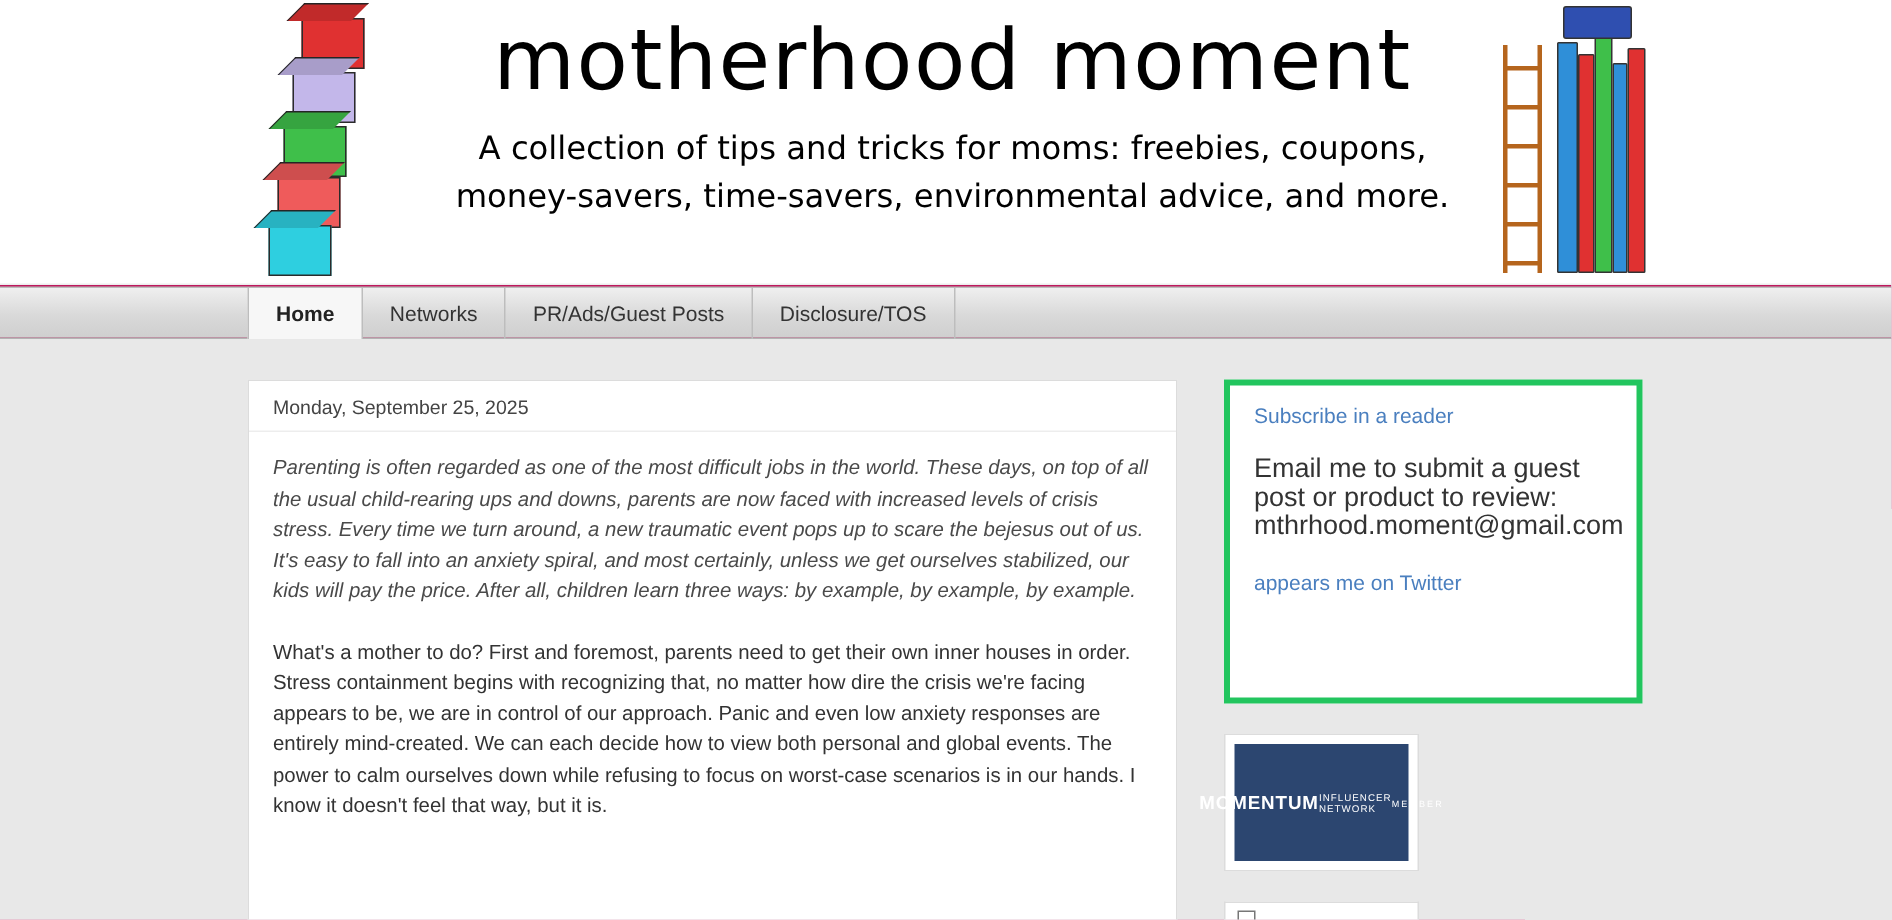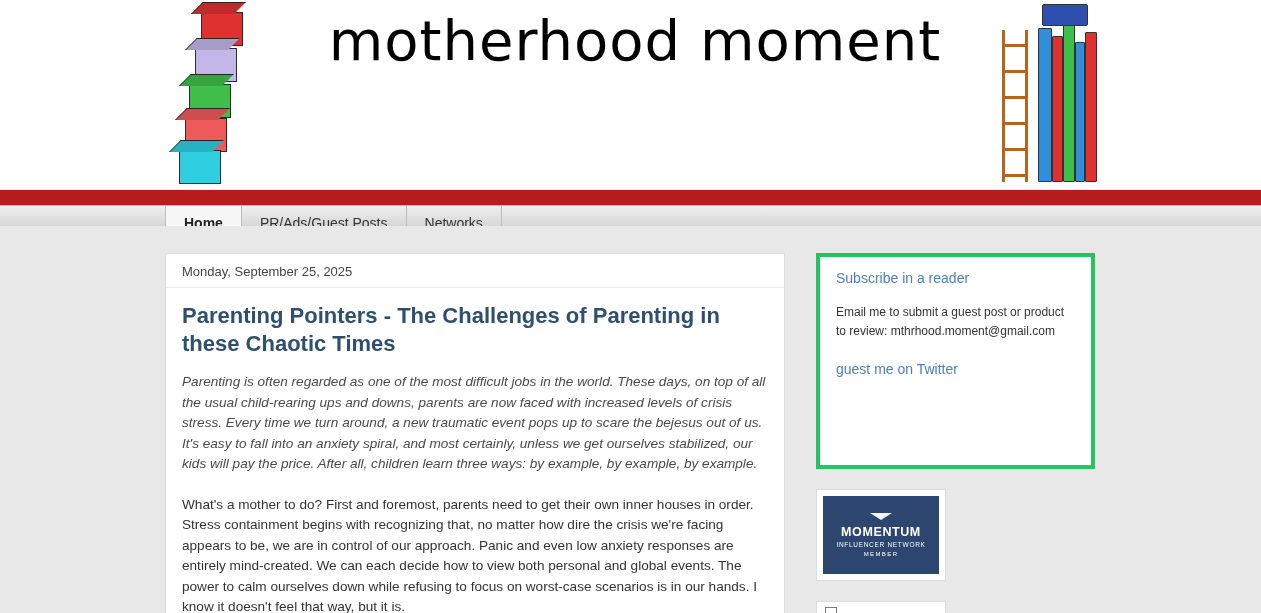--- a/index.html
+++ b/index.html
@@ -12,21 +12,21 @@
     height: 613px;
     overflow: hidden;
     background: #ffffff;
     font-family: "Liberation Sans", sans-serif;
     color: #222222;
   }
   .page {
     position: relative;
     width: 1261px;
     height: 613px;
-    background: #b91c1c;
+    background: #be185d;
   }
 
   
   .header-wrap {
     position: absolute;
     left: 0; top: 0;
     width: 1261px;
     height: 190px;
     background: #ffffff;
     border-bottom: 1px solid #ededed;
@@ -117,21 +117,21 @@
   }
   .ladder .rung {
     position: absolute;
     left: 0; width: 26px; height: 2.5px;
     background: #b5651d;
   }
 
   
   .navbar {
     position: absolute;
-    left: 0; top: 205px;
+    left: 0; top: 191px;
     width: 1261px;
     height: 35px;
     background: linear-gradient(to bottom, #efefef 0%, #d9d9d9 55%, #cfcfcf 100%);
     border-top: 1px solid #bbbbbb;
     border-bottom: 1px solid #b3b3b3;
     padding-left: 16px;
   }
   .navtabs {
     position: absolute;
     left: 165px; top: 0;
@@ -208,41 +208,41 @@
   }
   .widget.subscribe { height: 216px; }
   .widget a.link {
     color: #4a7fbf;
     text-decoration: none;
     font-size: 14px;
     display: inline-block;
   }
   .widget .sub-text {
     margin-top: 16px;
-    font-size: 12px;
+    font-size: 18px;
     line-height: 19px;
     color: #333333;
   }
   .widget .twitter-link { margin-top: 20px; }
   .badge-widget {
     background: #ffffff;
     border: 1px solid #dcdcdc;
     height: 92px;
     display: flex;
     align-items: center;
     justify-content: center;
     margin-bottom: 20px;
     width: 130px;
   }
   .badge {
     width: 116px;
     height: 78px;
     background: #2c4670;
     display: flex;
-    flex-direction: column;
+    flex-direction: row;
     align-items: center;
     justify-content: center;
     color: #ffffff;
   }
   .badge .hex2 {
     width: 22px; height: 7px;
     background: #ffffff;
     clip-path: polygon(0 0, 100% 0, 50% 100%);
     margin-bottom: 5px;
     opacity: .95;
@@ -273,20 +273,24 @@
 
       <div class="blocks">
         <div class="blk" style="left:28px; top:12px;  background:#e03131;"></div>
         <div class="blk" style="left:22px; top:48px;  background:#c3b7ea;"></div>
         <div class="blk" style="left:16px; top:84px;  background:#3fbf4a;"></div>
         <div class="blk" style="left:12px; top:118px; background:#ef5b5b;"></div>
         <div class="blk" style="left:6px;  top:150px; background:#2ecfe0;"></div>
       </div>
 
       <div class="header-title">motherhood moment</div>
+      <div class="header-sub">
+        <div>A collection of tips and tricks for moms: freebies, coupons,</div>
+        <div>money-savers, time-savers, environmental advice, and more.</div>
+      </div>
 
       <div class="books">
         <div class="bookbar" style="left:54px; top:26px;  width:14px; height:154px; background:#2f8fd8;"></div>
         <div class="bookbar" style="left:68px; top:34px;  width:11px; height:146px; background:#e03131;"></div>
         <div class="bookbar" style="left:79px; top:22px;  width:12px; height:158px; background:#3fbf4a;"></div>
         <div class="bookbar" style="left:91px; top:40px;  width:10px; height:140px; background:#2f8fd8;"></div>
         <div class="bookbar" style="left:101px; top:30px; width:12px; height:150px; background:#e03131;"></div>
         <div class="bookbar" style="left:58px; top:2px;   width:46px; height:22px; background:#2f4fb0; border-radius:2px;"></div>
         <div class="ladder">
           <div class="rail" style="left:0;"></div>
@@ -299,43 +303,43 @@
           <div class="rung" style="top:144px;"></div>
         </div>
       </div>
 
     </div>
   </div>
 
   <div class="navbar">
     <div class="navtabs">
       <div class="navtab first active">Home</div>
+      <div class="navtab">Networks</div>
       <div class="navtab">PR/Ads/Guest Posts</div>
-      <div class="navtab">Networks</div>
+      <div class="navtab">Disclosure/TOS</div>
     </div>
   </div>
 
   <div class="content-bg"></div>
 
   <div class="main-col">
     <div class="date-header">Monday, September 25, 2025</div>
-    <div class="post-title">Parenting Pointers - The Challenges of Parenting in these Chaotic Times</div>
     <div class="post-body">
       <p class="lede"> Parenting is often regarded as one of the most difficult jobs in the world. These days, on top of all the usual child-rearing ups and downs, parents are now faced with increased levels of crisis stress. Every time we turn around, a new traumatic event pops up to scare the bejesus out of us. It's easy to fall into an anxiety spiral, and most certainly, unless we get ourselves stabilized, our kids will pay the price. After all, children learn three ways: by example, by example, by example.</p>
       <p>What's a mother to do? First and foremost, parents need to get their own inner houses in order. Stress containment begins with recognizing that, no matter how dire the crisis we're facing appears to be, we are in control of our approach. Panic and even low anxiety responses are entirely mind-created. We can each decide how to view both personal and global events. The power to calm ourselves down while refusing to focus on worst-case scenarios is in our hands. I know it doesn't feel that way, but it is.</p>
 
     </div>
   </div>
 
   <div class="sidebar">
 
     <div class="widget subscribe">
       <a class="link" href="#">Subscribe in a reader</a>
       <div class="sub-text">Email me to submit a guest post or product to review: mthrhood.moment@gmail.com</div>
-      <a class="link twitter-link" href="#">guest me on Twitter</a>
+      <a class="link twitter-link" href="#">appears me on Twitter</a>
     </div>
 
     <div class="badge-widget">
       <div class="badge">
         <div class="hex2"></div>
         <div class="b1">MOMENTUM</div>
         <div class="b2">INFLUENCER NETWORK</div>
         <div class="b3">MEMBER</div>
       </div>
     </div>

